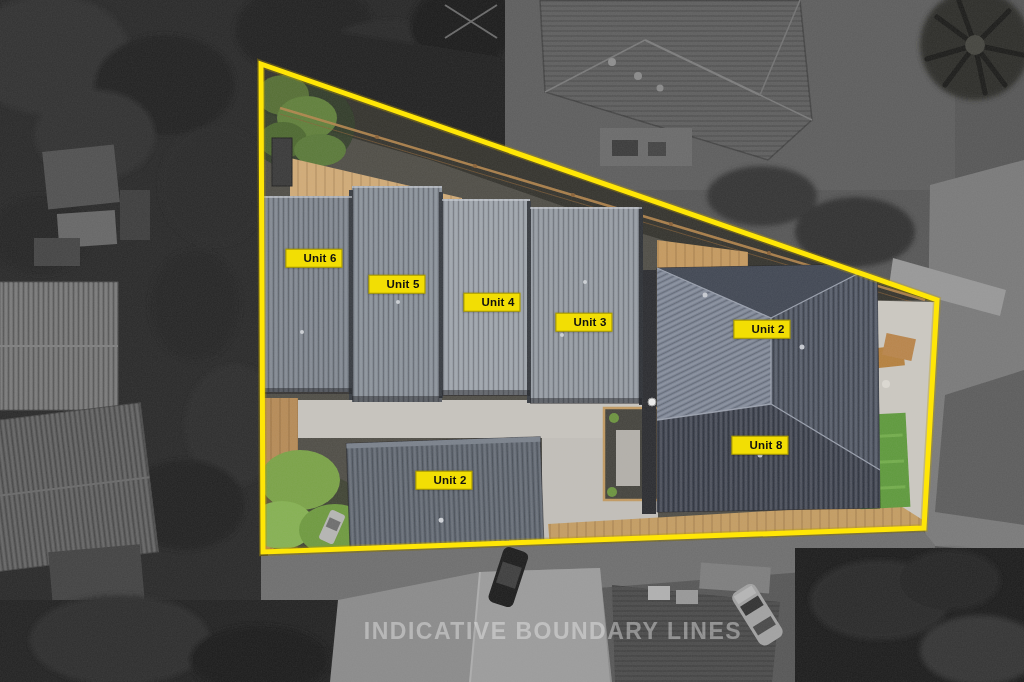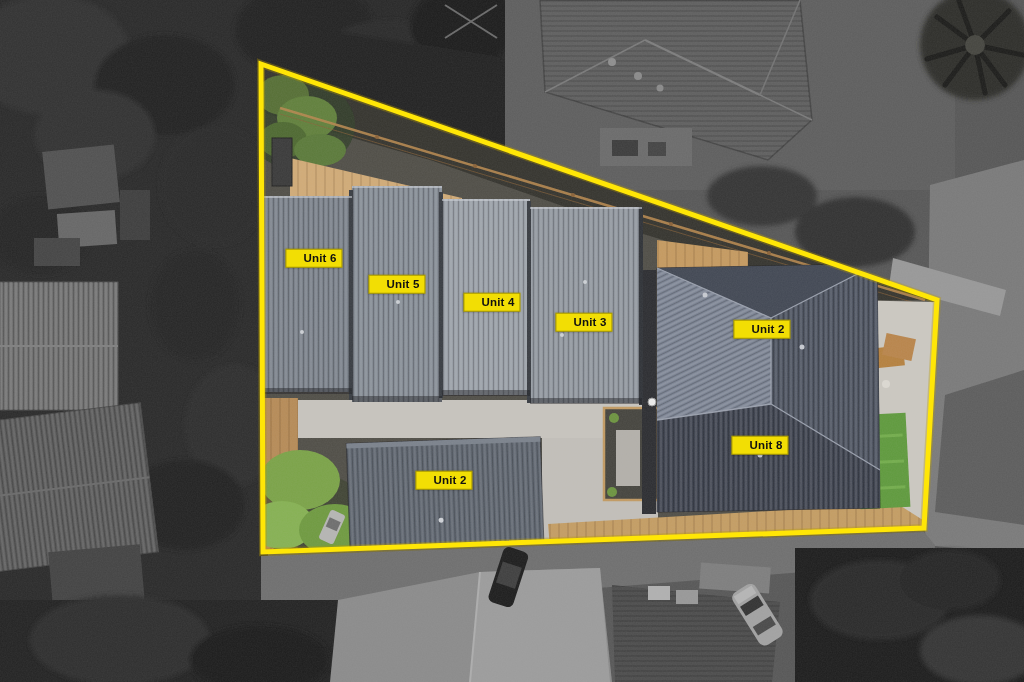--- a/index.html
+++ b/index.html
@@ -337,13 +337,14 @@
 </svg>
 
 <div class="unit-label pos-u1">Unit 8</div>
 <div class="unit-label pos-u2">Unit 2</div>
 <div class="unit-label pos-u3">Unit 3</div>
 <div class="unit-label pos-u4">Unit 4</div>
 <div class="unit-label pos-u5">Unit 5</div>
 <div class="unit-label pos-u6">Unit 6</div>
 <div class="unit-label pos-u7">Unit 2</div>
 
+<div class="watermark">INDICATIVE BOUNDARY LINES</div>
 </div>
 
 </body></html>

